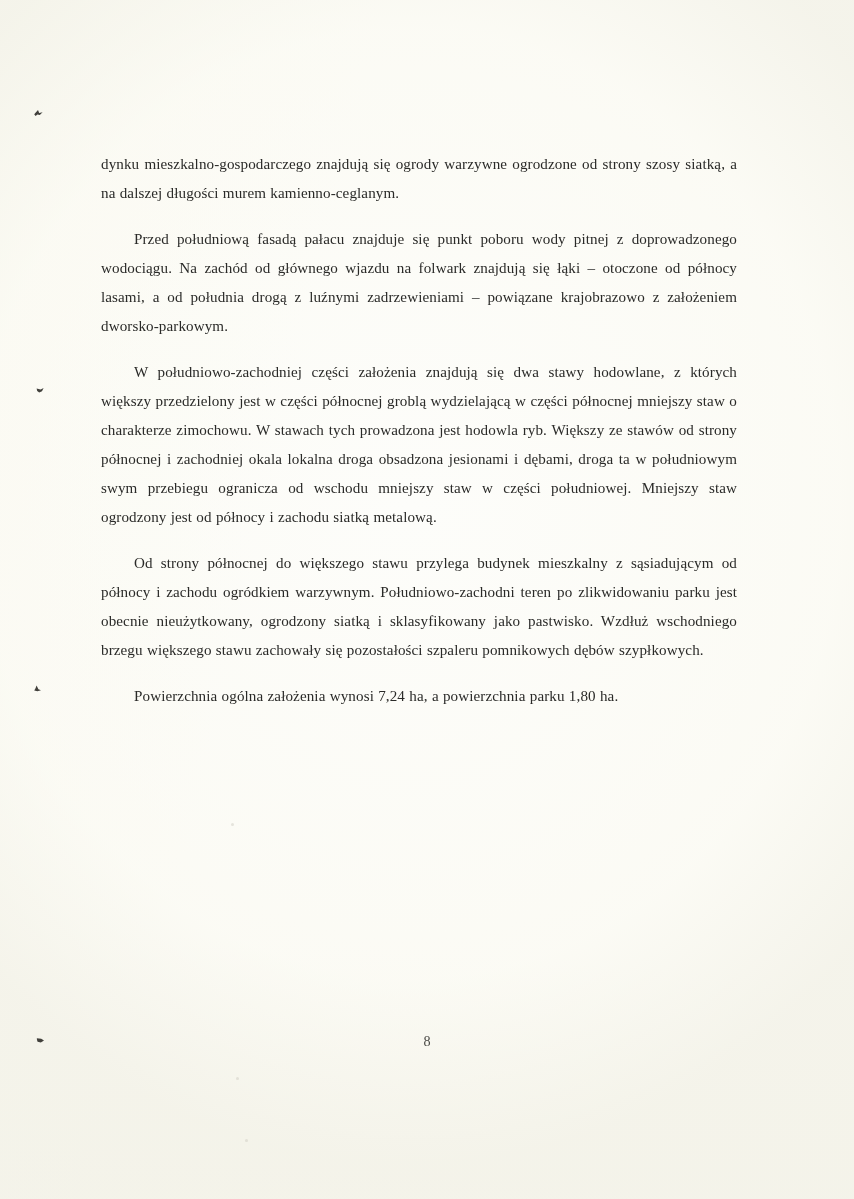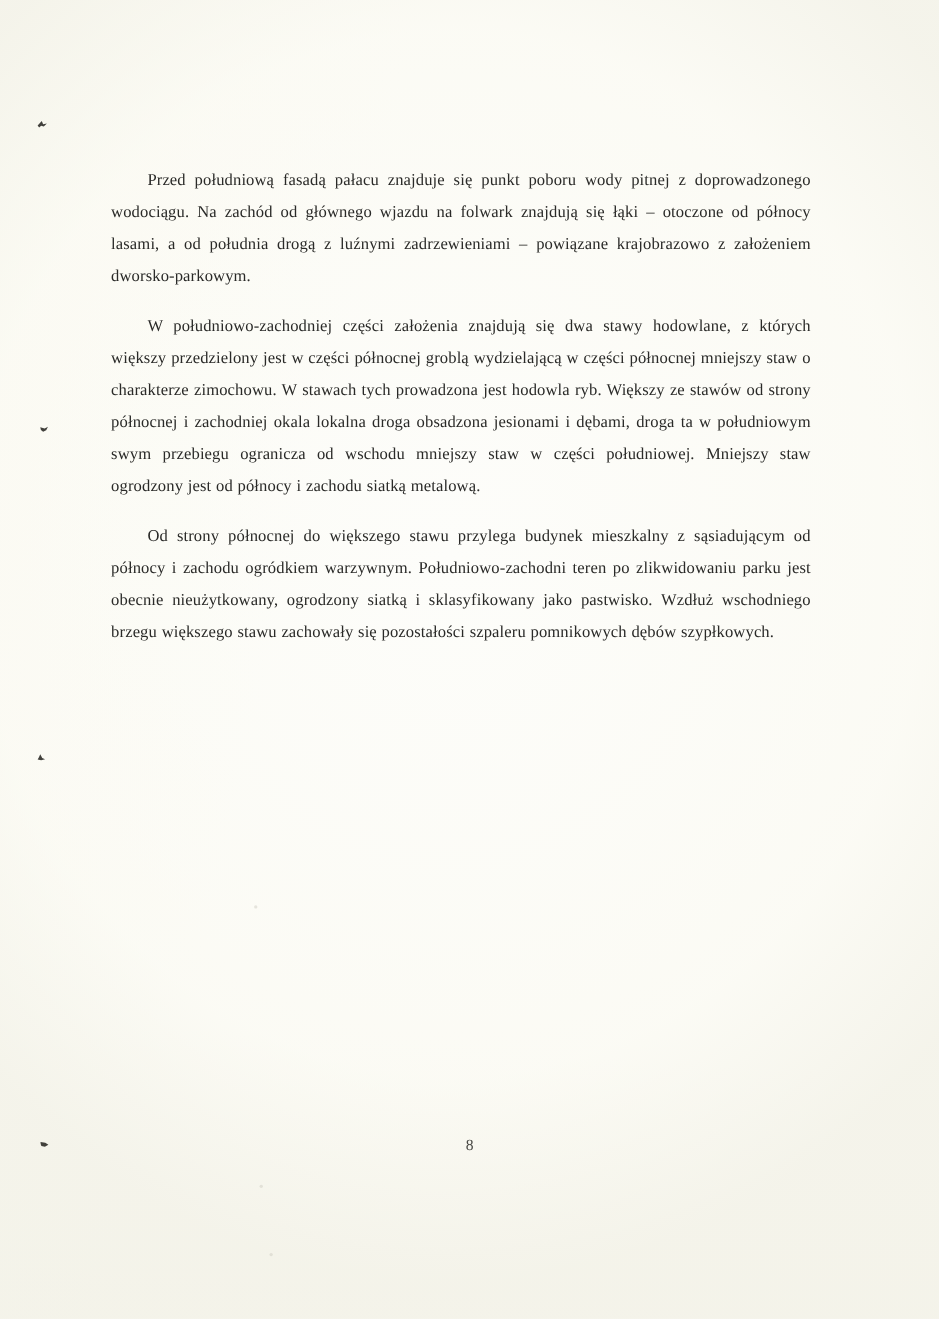--- a/index.html
+++ b/index.html
@@ -103,20 +103,22 @@
     <svg width="11" height="11" viewBox="0 0 11 11">
         <path d="M1.8 3.2 L6.2 3.8 L9.0 5.6 L5.8 7.4 L2.6 6.8 L2.0 5.0 Z" fill="#24231f"></path>
       </svg>
   </div>
 
   <div class="dust" style="left:231px; top:823px; width:3px; height:3px;"></div>
   <div class="dust" style="left:236px; top:1077px; width:3px; height:3px;"></div>
   <div class="dust" style="left:245px; top:1139px; width:3px; height:3px;"></div>
 
   <div class="text-column">
+    <p class="para first">dynku mieszkalno-gospodarczego znajdują się ogrody warzywne ogrodzone od strony szosy siatką, a na dalszej długości murem kamienno-ceglanym.</p>
     <p class="para">Przed południową fasadą pałacu znajduje się punkt poboru wody pitnej z doprowadzonego wodociągu. Na zachód od głównego wjazdu na folwark znajdują się łąki – otoczone od północy lasami, a od południa drogą z luźnymi zadrzewieniami – powiązane krajobrazowo z założeniem dworsko-parkowym.</p>
     <p class="para">W południowo-zachodniej części założenia znajdują się dwa stawy hodowlane, z których większy przedzielony jest w części północnej groblą wydzielającą w części północnej mniejszy staw o charakterze zimochowu. W stawach tych prowadzona jest hodowla ryb. Większy ze stawów od strony północnej i zachodniej okala lokalna droga obsadzona jesionami i dębami, droga ta w południowym swym przebiegu ogranicza od wschodu mniejszy staw w części południowej. Mniejszy staw ogrodzony jest od północy i zachodu siatką metalową.</p>
     <p class="para">Od strony północnej do większego stawu przylega budynek mieszkalny z sąsiadującym od północy i zachodu ogródkiem warzywnym. Południowo-zachodni teren po zlikwidowaniu parku jest obecnie nieużytkowany, ogrodzony siatką i sklasyfikowany jako pastwisko. Wzdłuż wschodniego brzegu większego stawu zachowały się pozostałości szpaleru pomnikowych dębów szypłkowych.</p>
+    <p class="para">Powierzchnia ogólna założenia wynosi 7,24 ha, a powierzchnia parku 1,80 ha.</p>
   </div>
 
   <div class="page-number">8</div>
 
 </div>
 
 </body></html>

